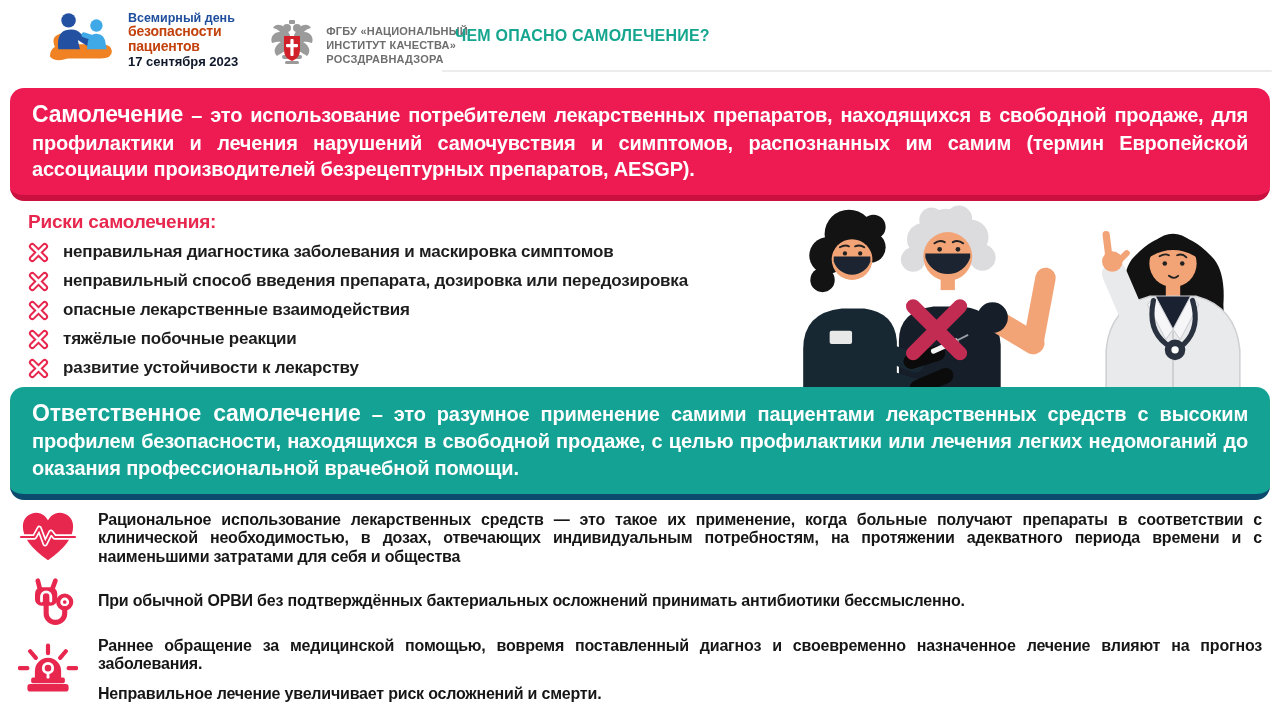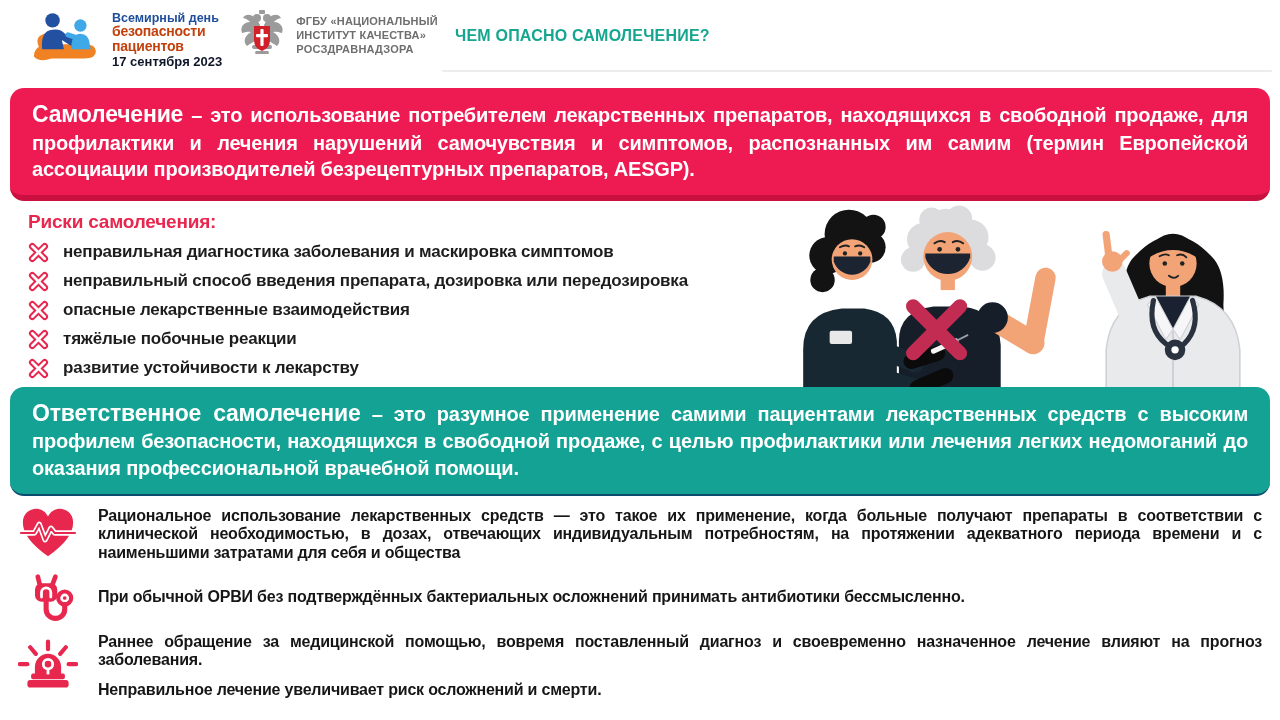--- a/index.html
+++ b/index.html
@@ -2,36 +2,36 @@
 <html><head>
 <meta charset="utf-8">
 <style>
   html,body{margin:0;padding:0;background:#fff;}
   .slide{
     position:relative;width:1280px;height:720px;overflow:hidden;background:#fff;
     font-family:"Liberation Sans",sans-serif;-webkit-font-smoothing:antialiased;
   }
   
   .hdr{position:relative;height:88px;}
-  .logos{position:absolute;left:30px;top:8px;display:flex;align-items:flex-start;gap:16px;}
+  .logos{position:absolute;left:46px;top:8px;display:flex;align-items:flex-end;gap:30px;}
   .wpsd{display:flex;align-items:center;gap:8px;}
   .wpsd-text{line-height:1.02;}
   .wpsd-l1{font-size:12.5px;font-weight:700;color:#1f4e9c;}
   .wpsd-l2,.wpsd-l3{font-size:14px;font-weight:800;color:#c2410c;letter-spacing:-.2px;}
   .wpsd-date{font-size:13px;font-weight:700;color:#0f172a;margin-top:2px;}
   .niq{display:flex;align-items:center;gap:10px;}
   .niq-text{font-size:11px;font-weight:700;color:#6e6e6e;line-height:1.3;letter-spacing:.2px;}
   .title{position:absolute;left:455px;top:27px;margin:0;font-size:16px;font-weight:800;color:#16a68f;letter-spacing:.2px;}
   .hdr-rule{position:absolute;left:442px;right:8px;top:70px;height:2px;background:#ececec;border-radius:1px;}
   
   .banner{position:relative;z-index:2;margin:0 10px;border-radius:14px;padding:11px 22px 12px;color:#fff;}
   .banner p{margin:0;text-align:justify;font-size:20px;line-height:1.33;font-weight:700;letter-spacing:-.2px;}
   .banner .term{font-size:23px;font-weight:800;}
   .banner-red{background:#ee1a52;border-bottom:6px solid #c9103e;}
-  .banner-green{background:#13a294;border-bottom:2px solid #0c4a6e;margin-top:6px;}
+  .banner-green{background:#13a294;border-bottom:6px solid #0c4a6e;margin-top:6px;}
   
   .risks{position:relative;z-index:1;margin:10px 0 0 28px;}
   .risks h2{margin:0 0 9px;font-size:19px;font-weight:800;color:#e8274f;letter-spacing:-.2px;}
   .risk-list{list-style:none;margin:0;padding:0;}
   .risk-item{display:flex;gap:14px;margin-bottom:8px;font-size:17px;font-weight:700;color:#1d1d1d;letter-spacing:-.2px;}
   .risk-item svg{display:block;flex:0 0 auto;}
   
   .illu{position:absolute;z-index:0;}
   .illu-left{left:793px;top:198px;}
   .illu-right{left:1075px;top:210px;}

